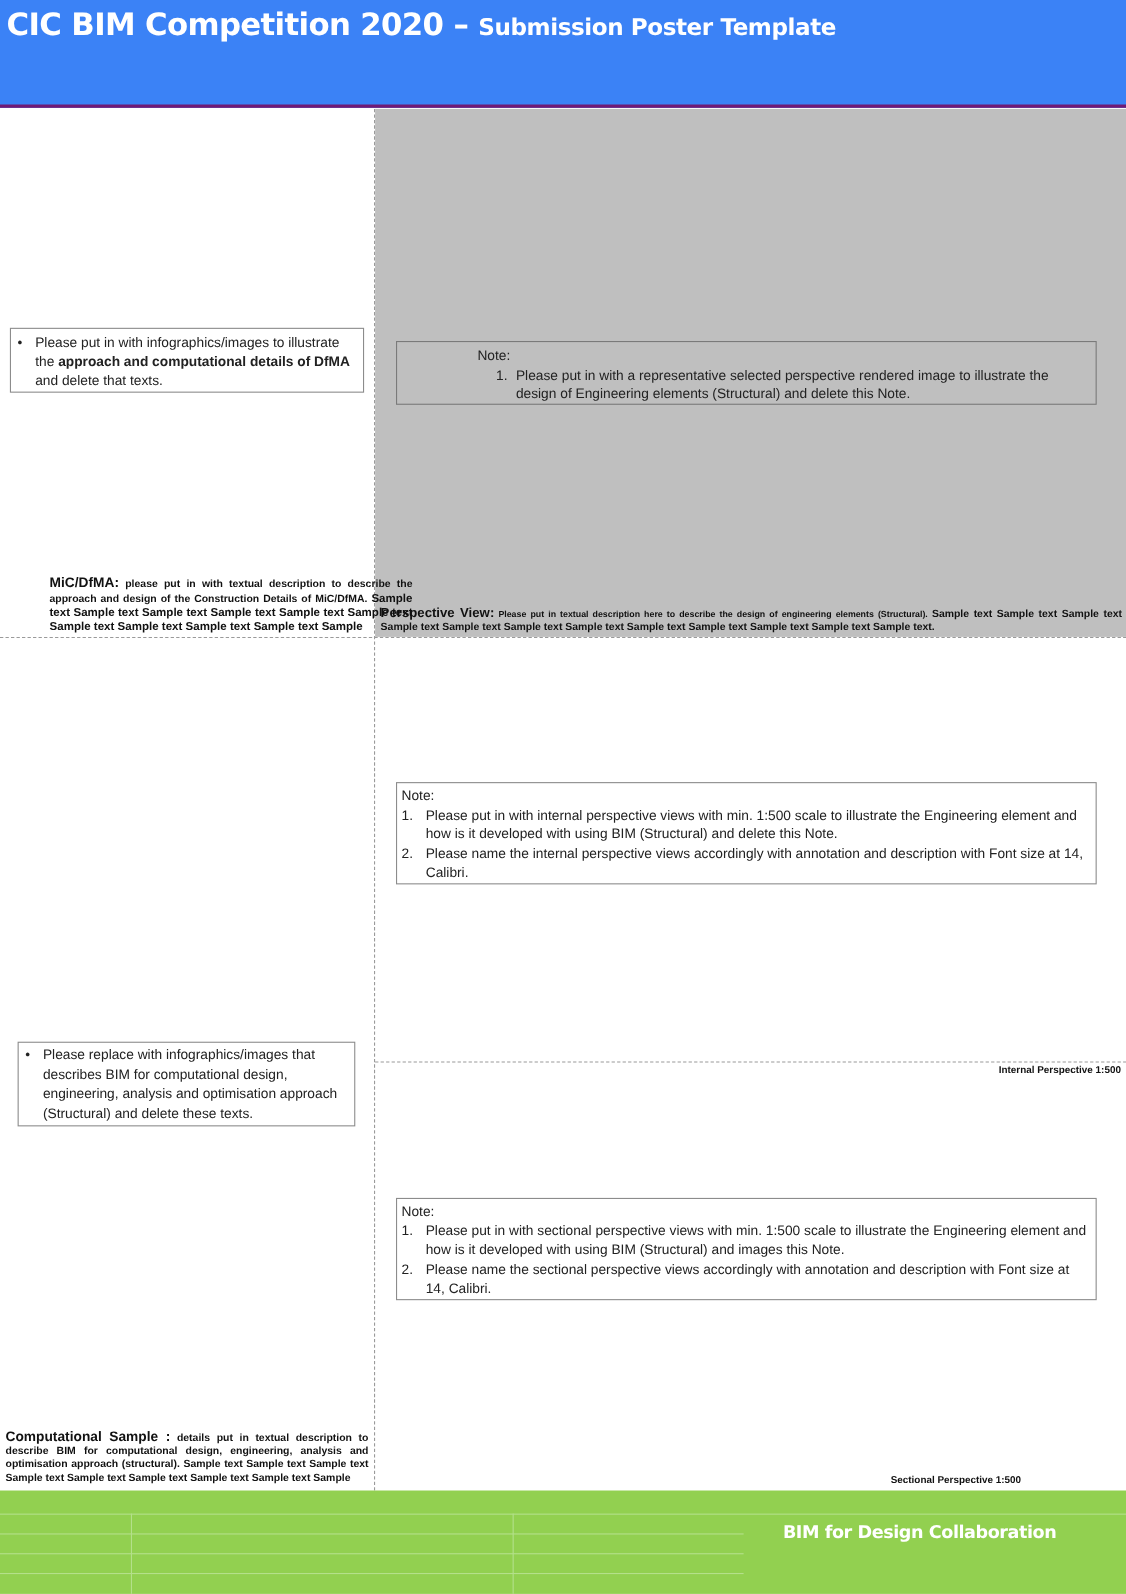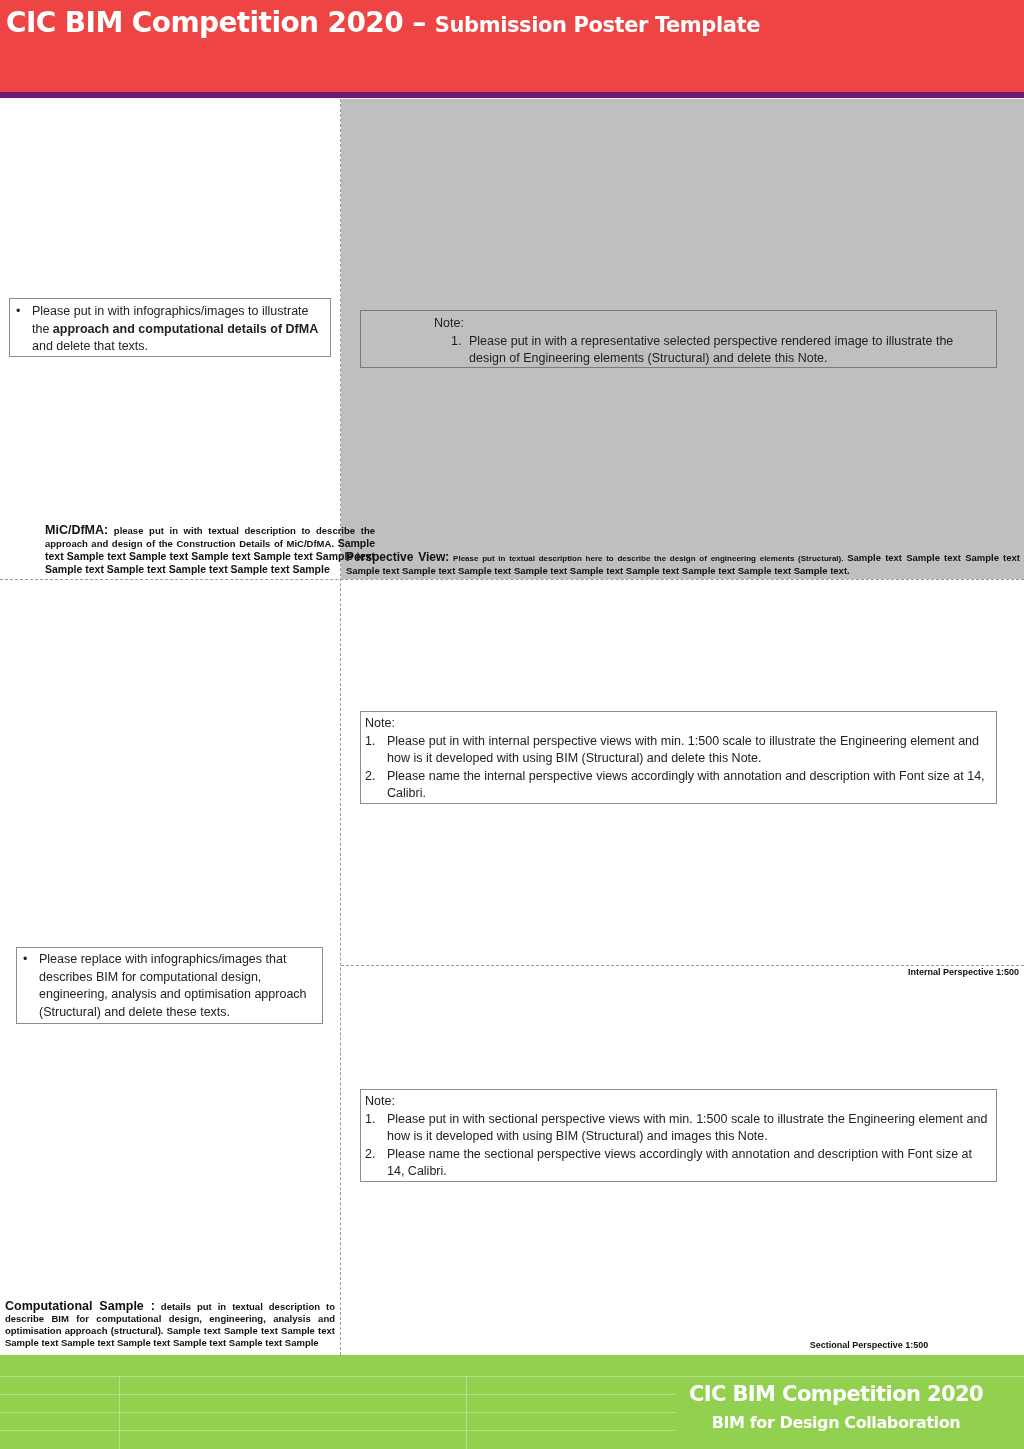--- a/index.html
+++ b/index.html
@@ -1,21 +1,21 @@
 <!DOCTYPE html>
 <html><head>
 <meta charset="utf-8">
 <style>
   * { box-sizing: border-box; margin: 0; padding: 0; }
   html, body { width: 1024px; height: 1449px; background: #ffffff; overflow: hidden; }
   body { position: relative; font-family: "Liberation Sans", "DejaVu Sans", sans-serif; color: #111; }
 
   .header {
     position: absolute; left: 0; top: 0; width: 1024px; height: 98px;
-    background: #ef4444; border-bottom: 6px solid #701a75;
+    background: #3b82f6; border-bottom: 3px solid #701a75;
   }
   .header-title {
     position: absolute; left: 6px; top: 6px; color: #fff; white-space: nowrap;
     font-family: "DejaVu Sans", sans-serif; font-weight: bold; letter-spacing: -0.6px;
   }
   .header-title .main { font-size: 28px; }
   .header-title .sub { font-size: 21px; letter-spacing: -0.4px; }
 
   .col-divider {
     position: absolute; left: 340px; top: 99px; width: 0; height: 1256px;
@@ -148,16 +148,15 @@
 <div class="caption" style="right:5px; top:1340px; width:300px;text-align:center;">Sectional Perspective 1:500</div>
 
 <div class="footer">
   <div class="footer-grid-h" style="top:21px; width:1024px;"></div>
   <div class="footer-grid-h" style="top:39px; width:676px;"></div>
   <div class="footer-grid-h" style="top:57px; width:676px;"></div>
   <div class="footer-grid-h" style="top:75px; width:676px;"></div>
   <div class="footer-grid-v" style="left:119px;"></div>
   <div class="footer-grid-v" style="left:466px;"></div>
   <div class="footer-title">
-    <div class="l1">CIC BIM Competition 2020</div>
     <div class="l2">BIM for Design Collaboration</div>
   </div>
 </div>
 
 </body></html>

